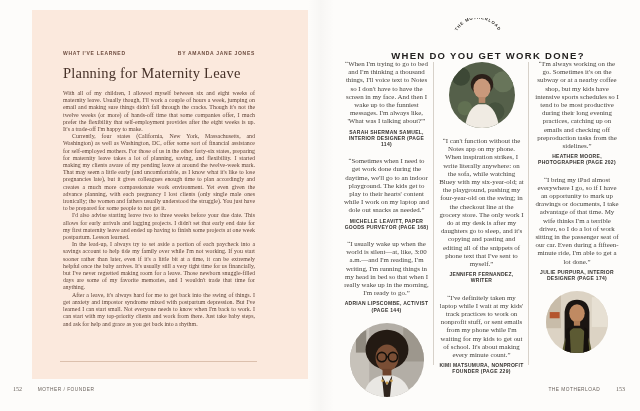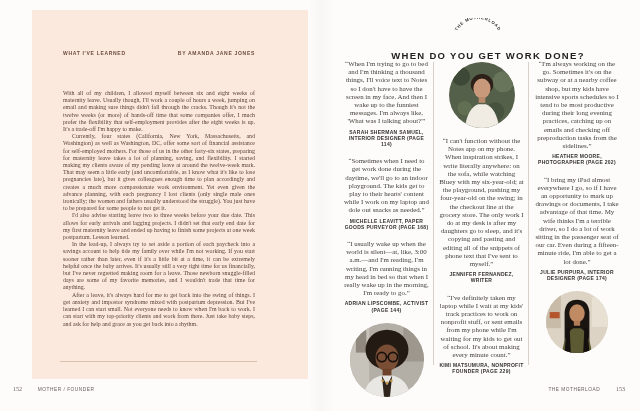--- a/index.html
+++ b/index.html
@@ -54,20 +54,21 @@
 </head>
 <body>
 
 <div class="spread">
 
   <div class="peach-box">
     <div class="kicker-row">
       <span>WHAT I'VE LEARNED</span>
       <span>BY AMANDA JANE JONES</span>
     </div>
+    <h1 class="article-title">Planning for Maternity Leave</h1>
     <div class="article-body">
       <p>With all of my children, I allowed myself between six and eight weeks of maternity leave. Usually though, I'll work a couple of hours a week, jumping on email and making sure things didn't fall through the cracks. Though it's not the twelve weeks (or more) of hands-off time that some companies offer, I much prefer the flexibility that self-employment provides after the eight weeks is up. It's a trade-off I'm happy to make.</p>
       <p>Currently, four states (California, New York, Massachusetts, and Washington) as well as Washington, DC, offer some sort of financial assistance for self-employed mothers. For those of us in the other forty-six states, preparing for maternity leave takes a lot of planning, saving, and flexibility. I started making my clients aware of my pending leave at around the twelve-week mark. That may seem a little early (and uncomfortable, as I know what it's like to lose pregnancies late), but it gives colleagues enough time to plan accordingly and creates a much more compassionate work environment. Yet even given the advance planning, with each pregnancy I lost clients (only single male ones ironically; the women and fathers usually understood the struggle). You just have to be prepared for some people to not get it.</p>
       <p>I'd also advise starting leave two to three weeks before your due date. This allows for early arrivals and lagging projects. I didn't set that early end date for my first maternity leave and ended up having to finish some projects at one week postpartum. Lesson learned.</p>
       <p>In the lead-up, I always try to set aside a portion of each paycheck into a savings account to help tide my family over while I'm not working. If you start sooner rather than later, even if it's a little bit at a time, it can be extremely helpful once the baby arrives. It's usually still a very tight time for us financially, but I've never regretted making room for a leave. Those newborn snuggle-filled days are some of my favorite memories, and I wouldn't trade that time for anything.</p>
       <p>After a leave, it's always hard for me to get back into the swing of things. I get anxiety and impostor syndrome mixed with postpartum depression. But I've learned I can start small. Not everyone needs to know when I'm back to work. I can start with my top-priority clients and work from there. Just take baby steps, and ask for help and grace as you get back into a rhythm.</p>
     </div>
     <div class="box-rule"></div>
   </div>
 

